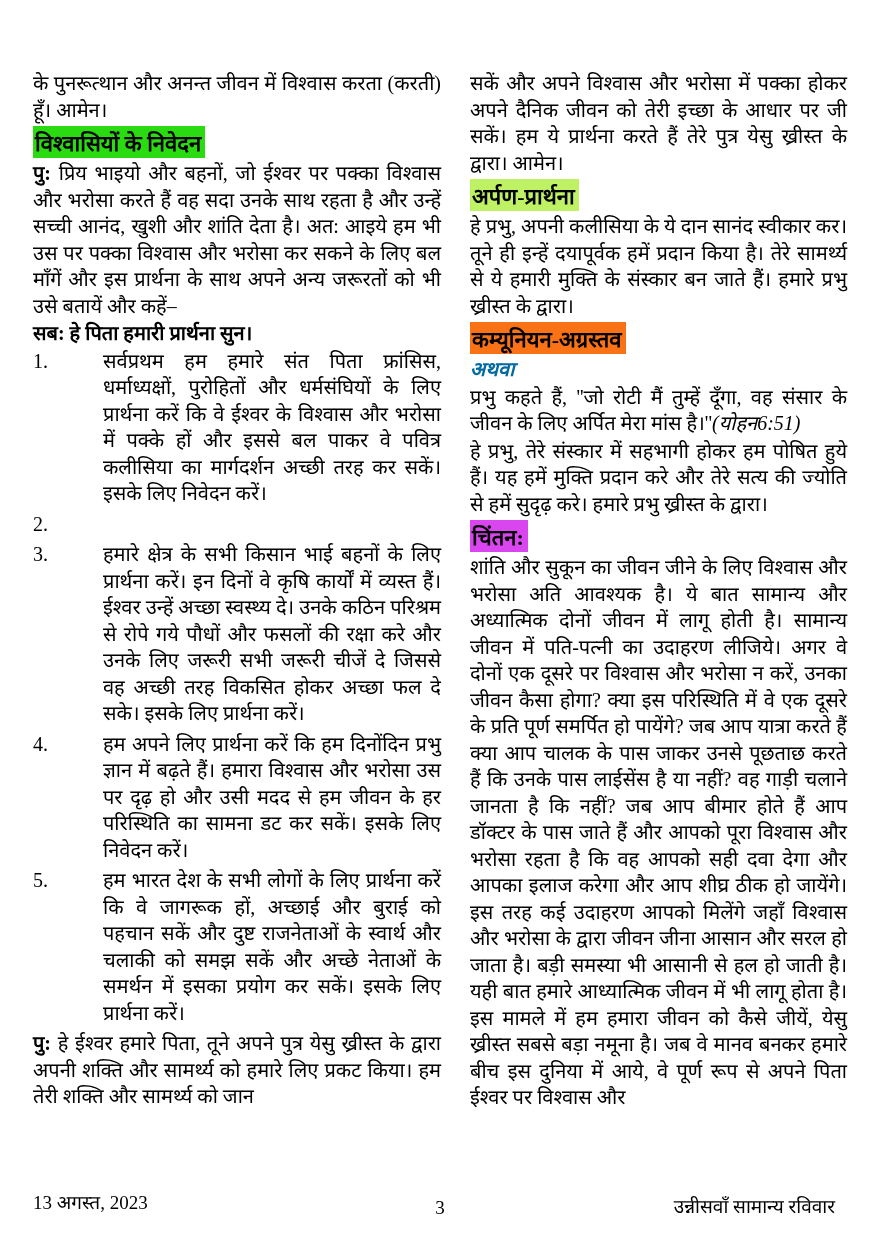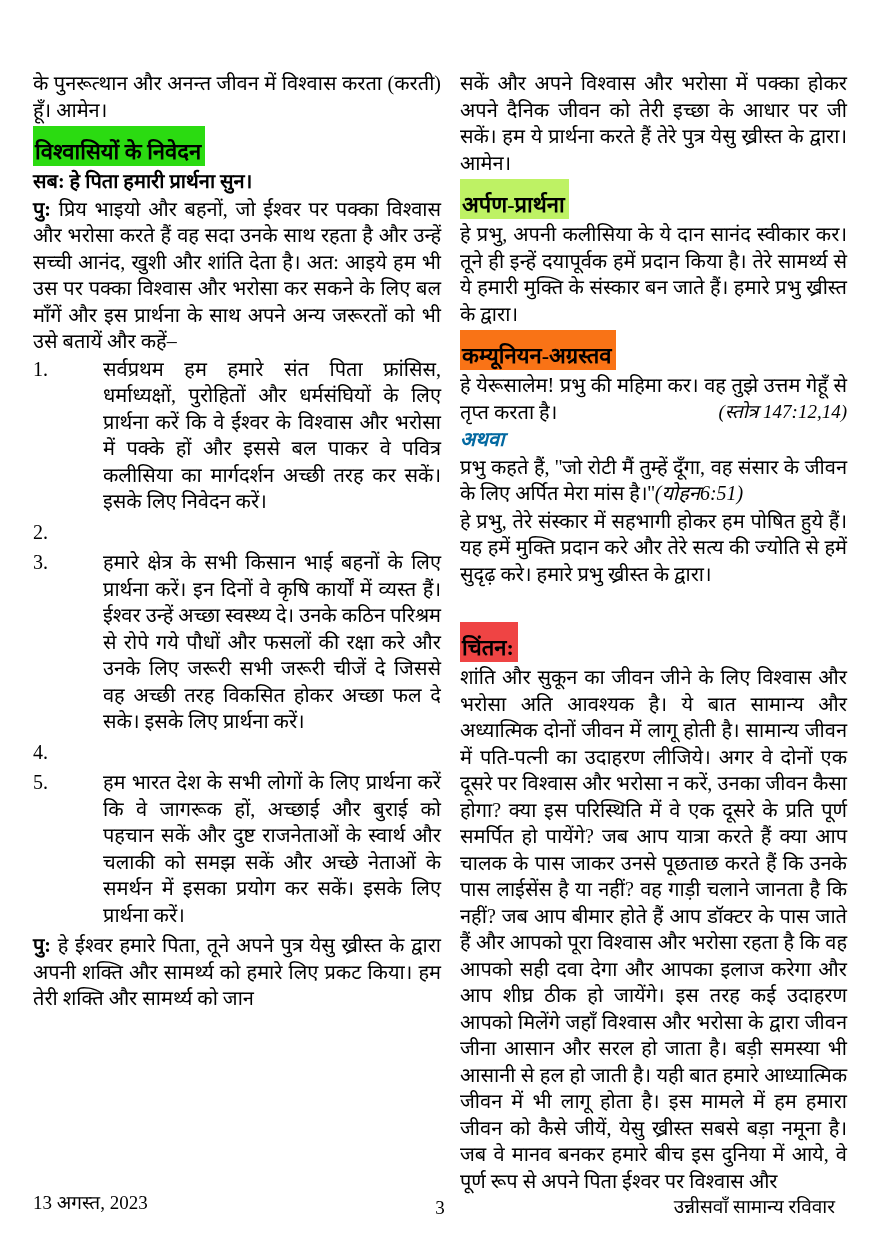--- a/index.html
+++ b/index.html
@@ -12,38 +12,38 @@
   .page {
     position: relative;
     width: 878px; height: 1241px;
     background: #ffffff;
     overflow: hidden;
   }
   .columns {
     position: absolute;
     top: 70px; left: 33px; right: 31px;
     display: flex;
-    gap: 19px;
+    gap: 29px;
   }
   .col {
     font-size: 20px;
     line-height: 26.5px;
     text-align: justify;
   }
   .col-left  { width: 408px; flex: none; }
   .col-right { flex: 1; }
   p.body-text { margin: 0 0 1px 0; }
   .lbl { font-weight: bold; }
   .bold-line { font-weight: bold; margin: 0; }
   .hl-row { margin: 3px 0 2px 0; text-align: left; }
   .hl {
     font-weight: bold;
     font-size: 22px;
     line-height: 27px;
-    padding: 12px 4px 1px 2px;
+    padding: 4px 4px 1px 2px;
     display: inline-block;
   }
   .petitions { margin: 0; }
   .petition { display: flex; margin: 0 0 4px 0; }
   .petition .num { flex: none; width: 42px; text-align: left; }
   .petition .ptext { flex: 1; text-align: justify; margin-left: 28px; }
   .ref {
     float: right;
     font-style: italic;
     font-size: 19px;
@@ -71,41 +71,42 @@
 <div class="page">
   <div class="columns">
 
     <div class="col col-left">
       <p class="body-text">के पुनरूत्थान और अनन्त जीवन में विश्वास करता (करती) हूँ। आमेन।</p>
 
       <div class="hl-row">
         <span class="hl hl-green" style="background: rgb(43, 219, 17);">विश्वासियों के निवेदन</span>
       </div>
 
-      <p class="body-text bold-line">सब: हे पिता हमारी प्रार्थना सुन।</p>
-
       <p class="body-text">
         <span class="lbl">पु:</span>
         <span>प्रिय भाइयो और बहनों, जो ईश्वर पर पक्का विश्वास और भरोसा करते हैं वह सदा उनके साथ रहता है और उन्हें सच्ची आनंद, खुशी और शांति देता है। अत: आइये हम भी उस पर पक्का विश्वास और भरोसा कर सकने के लिए बल माँगें और इस प्रार्थना के साथ अपने अन्य जरूरतों को भी उसे बतायें और कहें–</span>
       </p>
+
+      <p class="body-text bold-line">सब: हे पिता हमारी प्रार्थना सुन।</p>
 
       <div class="petitions">
         <div class="petition">
           <span class="num">1.</span>
           <span class="ptext">सर्वप्रथम हम हमारे संत पिता फ्रांसिस, धर्माध्यक्षों, पुरोहितों और धर्मसंघियों के लिए प्रार्थना करें कि वे ईश्वर के विश्वास और भरोसा में पक्के हों और इससे बल पाकर वे पवित्र कलीसिया का मार्गदर्शन अच्छी तरह कर सकें। इसके लिए निवेदन करें।</span>
         </div>
         <div class="petition">
           <span class="num">2.</span>
         </div>
         <div class="petition">
           <span class="num">3.</span>
           <span class="ptext">हमारे क्षेत्र के सभी किसान भाई बहनों के लिए प्रार्थना करें। इन दिनों वे कृषि कार्यों में व्यस्त हैं। ईश्वर उन्हें अच्छा स्वस्थ्य दे। उनके कठिन परिश्रम से रोपे गये पौधों और फसलों की रक्षा करे और उनके लिए जरूरी सभी जरूरी चीजें दे जिससे वह अच्छी तरह विकसित होकर अच्छा फल दे सके। इसके लिए प्रार्थना करें।</span>
         </div>
         <div class="petition">
           <span class="num">4.</span>
+          <span class="ptext">हम अपने लिए प्रार्थना करें कि हम दिनोंदिन प्रभु ज्ञान में बढ़ते हैं। हमारा विश्वास और भरोसा उस पर दृढ़ हो और उसी मदद से हम जीवन के हर परिस्थिति का सामना डट कर सकें। इसके लिए निवेदन करें।</span>
         </div>
         <div class="petition">
           <span class="num">5.</span>
           <span class="ptext">हम भारत देश के सभी लोगों के लिए प्रार्थना करें कि वे जागरूक हों, अच्छाई और बुराई को पहचान सकें और दुष्ट राजनेताओं के स्वार्थ और चलाकी को समझ सकें और अच्छे नेताओं के समर्थन में इसका प्रयोग कर सकें। इसके लिए प्रार्थना करें।</span>
         </div>
       </div>
 
       <p class="body-text">
         <span class="lbl">पु:</span>
         <span>हे ईश्वर हमारे पिता, तूने अपने पुत्र येसु ख्रीस्त के द्वारा अपनी शक्ति और सामर्थ्य को हमारे लिए प्रकट किया। हम तेरी शक्ति और सामर्थ्य को जान</span>
@@ -116,35 +117,31 @@
       <p class="body-text">सकें और अपने विश्वास और भरोसा में पक्का होकर अपने दैनिक जीवन को तेरी इच्छा के आधार पर जी सकें। हम ये प्रार्थना करते हैं तेरे पुत्र येसु ख्रीस्त के द्वारा। आमेन।</p>
 
       <div class="hl-row">
         <span class="hl hl-green" style="background: #bef264;">अर्पण-प्रार्थना</span>
       </div>
       <p class="body-text">हे प्रभु, अपनी कलीसिया के ये दान सानंद स्वीकार कर।  तूने ही इन्हें दयापूर्वक हमें प्रदान किया है। तेरे सामर्थ्य से ये हमारी  मुक्ति के संस्कार बन जाते हैं।  हमारे प्रभु ख्रीस्त के द्वारा।</p>
 
       <div class="hl-row">
         <span class="hl hl-green" style="background: #f97316;">कम्यूनियन-अग्रस्तव</span>
       </div>
-      <p class="body-text">
-        <span>हे येरूसालेम! प्रभु की महिमा कर।  वह तुझे उत्तम गेहूँ से तृप्त करता है।</span>
-        <span class="ref">(स्तोत्र 147:12,14)</span>
-      </p>
 
       <p class="or-label accent-red" style="color: #0369a1;">अथवा</p>
 
       <p class="body-text">
         <span>प्रभु कहते हैं, ''जो रोटी मैं तुम्हें दूँगा, वह संसार के जीवन के लिए अर्पित मेरा मांस है।''</span><span class="ref-inline">(योहन6:51)</span>
       </p>
 
       <p class="body-text">हे प्रभु, तेरे संस्कार में सहभागी होकर हम पोषित हुये हैं। यह हमें मुक्ति प्रदान करे और तेरे सत्य की ज्योति से हमें सुदृढ़ करे। हमारे प्रभु ख्रीस्त के द्वारा।</p>
 
       <div class="hl-row">
-        <span class="hl hl-green" style="background: #ef4444; margin-top: 32px;">चिंतन:</span>
+        <span class="hl hl-green" style="background: #d946ef;">चिंतन:</span>
       </div>
       <p class="body-text">शांति और सुकून का जीवन जीने के लिए विश्वास और भरोसा अति आवश्यक है। ये बात सामान्य और अध्यात्मिक दोनों जीवन में लागू होती है। सामान्य जीवन में पति-पत्नी का उदाहरण लीजिये। अगर वे दोनों एक दूसरे पर विश्वास और भरोसा न करें, उनका जीवन कैसा होगा? क्या इस परिस्थिति में वे एक दूसरे के प्रति पूर्ण समर्पित हो पायेंगे? जब आप यात्रा करते हैं क्या आप चालक के पास जाकर उनसे पूछताछ करते हैं कि उनके पास लाईसेंस है या नहीं? वह गाड़ी चलाने जानता है कि नहीं? जब आप बीमार होते हैं आप डॉक्टर के पास जाते हैं और आपको पूरा विश्वास और भरोसा रहता है कि वह आपको सही दवा देगा और आपका इलाज करेगा और आप शीघ्र ठीक हो जायेंगे। इस तरह कई उदाहरण आपको मिलेंगे जहाँ विश्वास और भरोसा के द्वारा जीवन जीना आसान और सरल हो जाता है। बड़ी समस्या भी आसानी से हल हो जाती है। यही बात हमारे आध्यात्मिक जीवन में भी लागू होता है। इस मामले में हम हमारा जीवन को कैसे जीयें, येसु ख्रीस्त सबसे बड़ा नमूना है। जब वे मानव बनकर हमारे बीच इस दुनिया में आये, वे पूर्ण रूप से अपने पिता ईश्वर पर विश्वास और</p>
     </div>
   </div>
 
   <div class="footer">
     <span class="date">13 अगस्त, 2023</span>
     <span class="pagenum">3</span>
     <span class="issue">उन्नीसवाँ सामान्य रविवार</span>
   </div>

